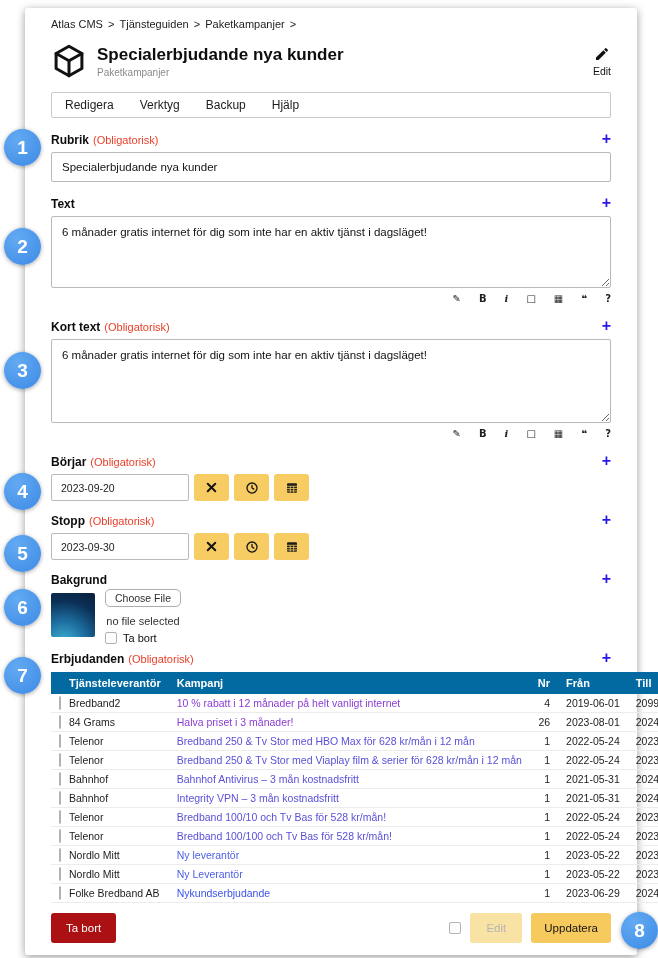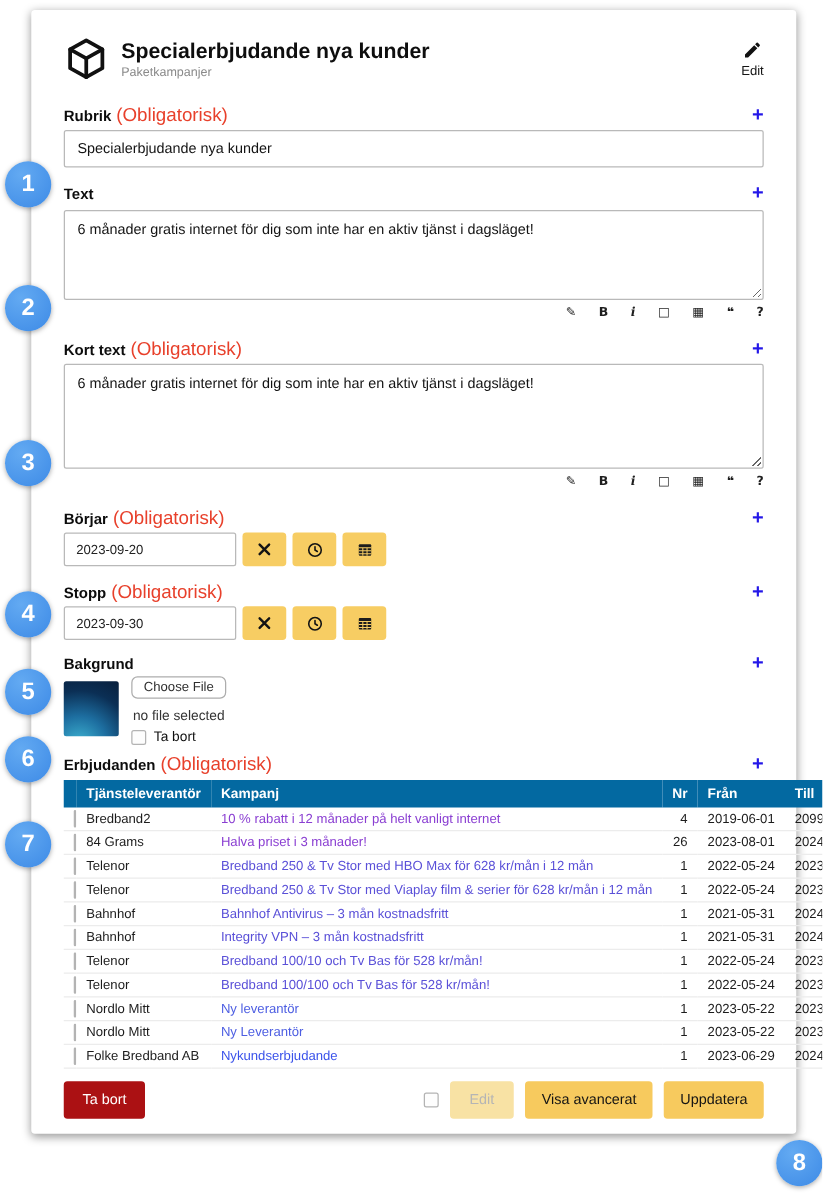--- a/index.html
+++ b/index.html
@@ -18,21 +18,21 @@
   .edit-block{margin-left:auto;display:flex;flex-direction:column;align-items:center;cursor:pointer;}
   .edit-block svg{width:16px;height:16px;}
   .edit-label{font-size:10.5px;color:#141414;margin-top:3px;}
 
   .menubar{margin-top:8px;border:1px solid #c9c9c9;border-radius:2px;display:flex;gap:26px;
     padding:0 13px;font-size:12px;color:#1d1d1d;height:26px;align-items:center;box-sizing:border-box;}
   .menubar span{cursor:pointer;}
 
   .label-row{display:flex;align-items:baseline;margin-top:14px;height:15px;}
   .flabel{font-weight:bold;font-size:12px;color:#0d0d0d;}
-  .req{color:#e8402b;font-size:15px;margin-left:4px;}
+  .req{color:#e8402b;font-size:11px;margin-left:4px;}
   .plus{margin-left:auto;color:#2417e8;font-weight:bold;font-size:16px;line-height:13px;cursor:pointer;}
 
   .text-input{display:block;width:100%;box-sizing:border-box;height:30px;margin-top:5px;
     border:1px solid #b9b9b9;border-radius:2px;padding:0 10px;font-size:11.5px;
     font-family:inherit;color:#131313;background:#fff;}
   textarea.big{display:block;width:100%;box-sizing:border-box;margin-top:5px;border:1px solid #b9b9b9;
     border-radius:2px;padding:8px 10px;font-size:11.5px;font-family:inherit;color:#131313;
     resize:vertical;line-height:15px;}
   .ta-text{height:72px;} .ta-kort{height:84px;}
 
@@ -84,20 +84,21 @@
     background:radial-gradient(circle at 35% 28%, #63aaf2, #3d8ae6);color:#fff;font-size:19px;
     font-weight:bold;display:flex;align-items:center;justify-content:center;
     box-shadow:0 1px 4px rgba(0,0,0,.35);z-index:6;}
 </style>
 </head>
 <body>
 
 <div class="page">
   <div class="card">
 
+    <div class="breadcrumb"><span>Atlas CMS</span><span> &gt; </span><span>Tjänsteguiden</span><span> &gt; </span><span>Paketkampanjer</span><span> &gt; </span></div>
 
     <div class="header">
       <div class="cube-wrap">
         <svg viewBox="0 0 24 24" width="36" height="36" fill="none" stroke="#111" stroke-width="2" stroke-linejoin="round" stroke-linecap="round">
           <path d="M12 2.2 L20.6 7 V17 L12 21.8 L3.4 17 V7 Z"></path>
           <path d="M3.4 7 L12 11.8 L20.6 7"></path>
           <path d="M12 11.8 V21.8"></path>
         </svg>
       </div>
       <div>
@@ -105,20 +106,26 @@
         <div class="subtitle">Paketkampanjer</div>
       </div>
       <div class="edit-block">
         <svg viewBox="0 0 24 24" fill="#111">
           <path d="M3 17.25V21h3.75L17.8 9.94l-3.75-3.75L3 17.25zM20.7 7.04c.39-.39.39-1.02 0-1.41l-2.34-2.34a.996.996 0 0 0-1.41 0l-1.83 1.83 3.75 3.75 1.83-1.83z"></path>
         </svg>
         <span class="edit-label">Edit</span>
       </div>
     </div>
 
+    <div class="menubar">
+        <span>Redigera</span>
+        <span>Verktyg</span>
+        <span>Backup</span>
+        <span>Hjälp</span>
+      </div>
 
     <div class="label-row">
       <span class="flabel">Rubrik</span>
       <span class="req">(Obligatorisk)</span>
       <span class="plus">+</span>
     </div>
     <input class="text-input" type="text" value="Specialerbjudande nya kunder" style="">
 
     <div class="label-row">
       <span class="flabel">Text</span>
@@ -327,21 +334,20 @@
             <td class="col-till">2024-08-15</td>
           </tr>
         </tbody>
     </table>
 
     <div class="bottom-bar">
       <button class="delete-btn">Ta bort</button>
       <div class="right-actions">
         <span class="checkbox"></span>
         <button class="edit-btn">Edit</button>
-        <button class="yellow-btn">Visa avancerat</button>
         <button class="yellow-btn">Uppdatera</button>
       </div>
     </div>
   </div>
 <div class="badge" style="left: 4px; top: 129px;">1</div>
     <div class="badge" style="left: 4px; top: 228px;">2</div>
     <div class="badge" style="left: 4px; top: 352px;">3</div>
     <div class="badge" style="left: 4px; top: 473px;">4</div>
     <div class="badge" style="left: 4px; top: 535px;">5</div>
     <div class="badge" style="left: 4px; top: 589px;">6</div>

